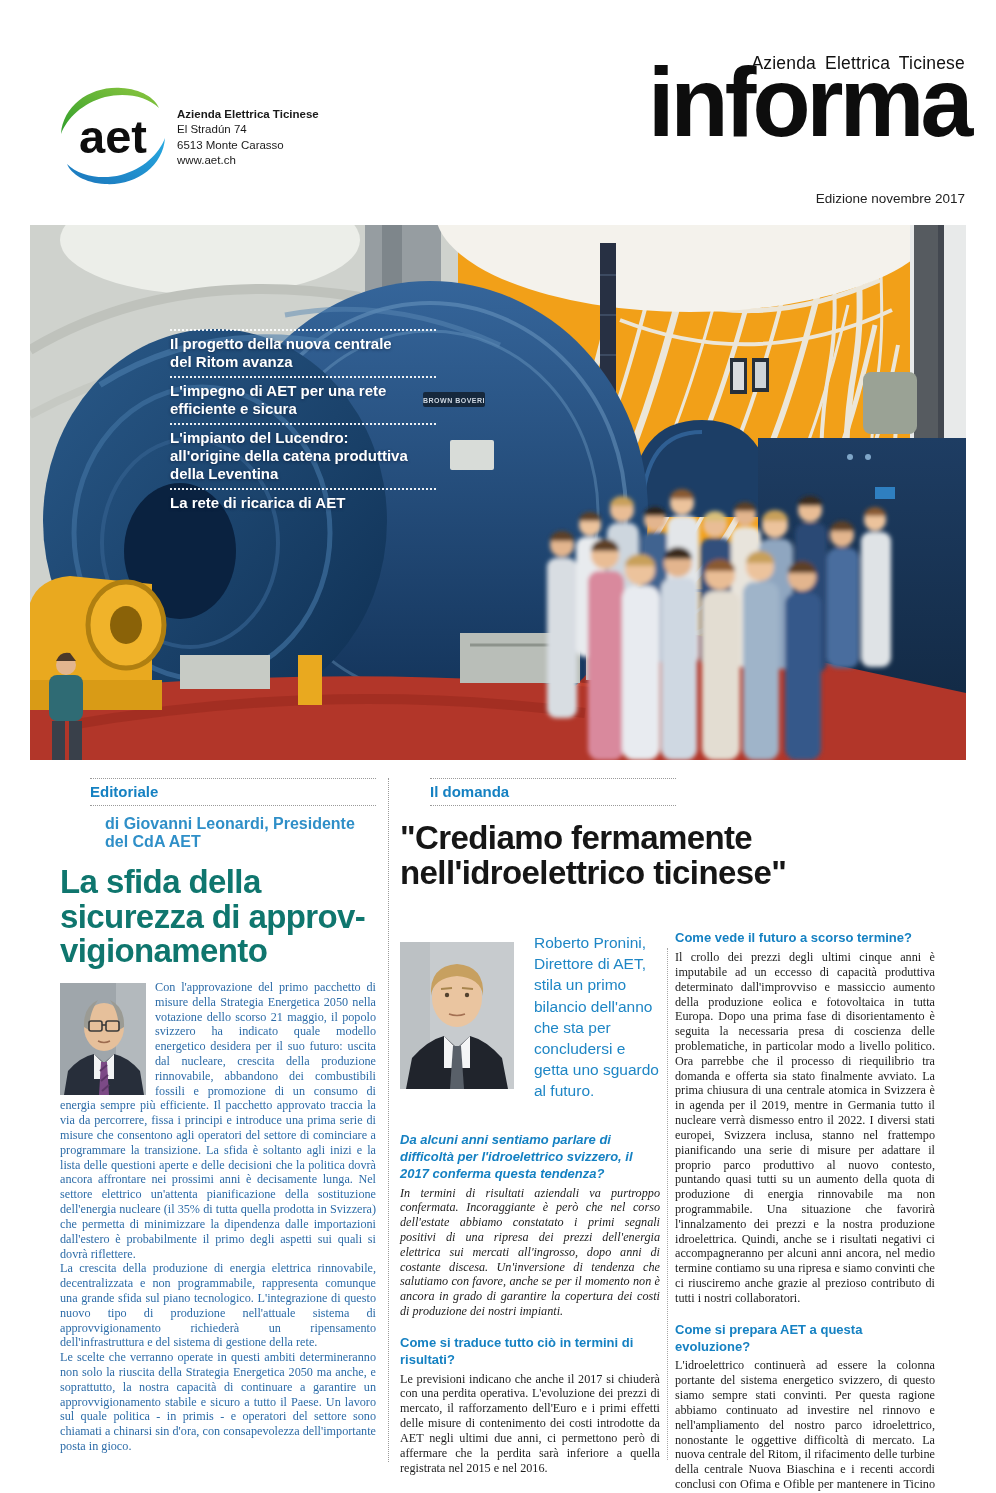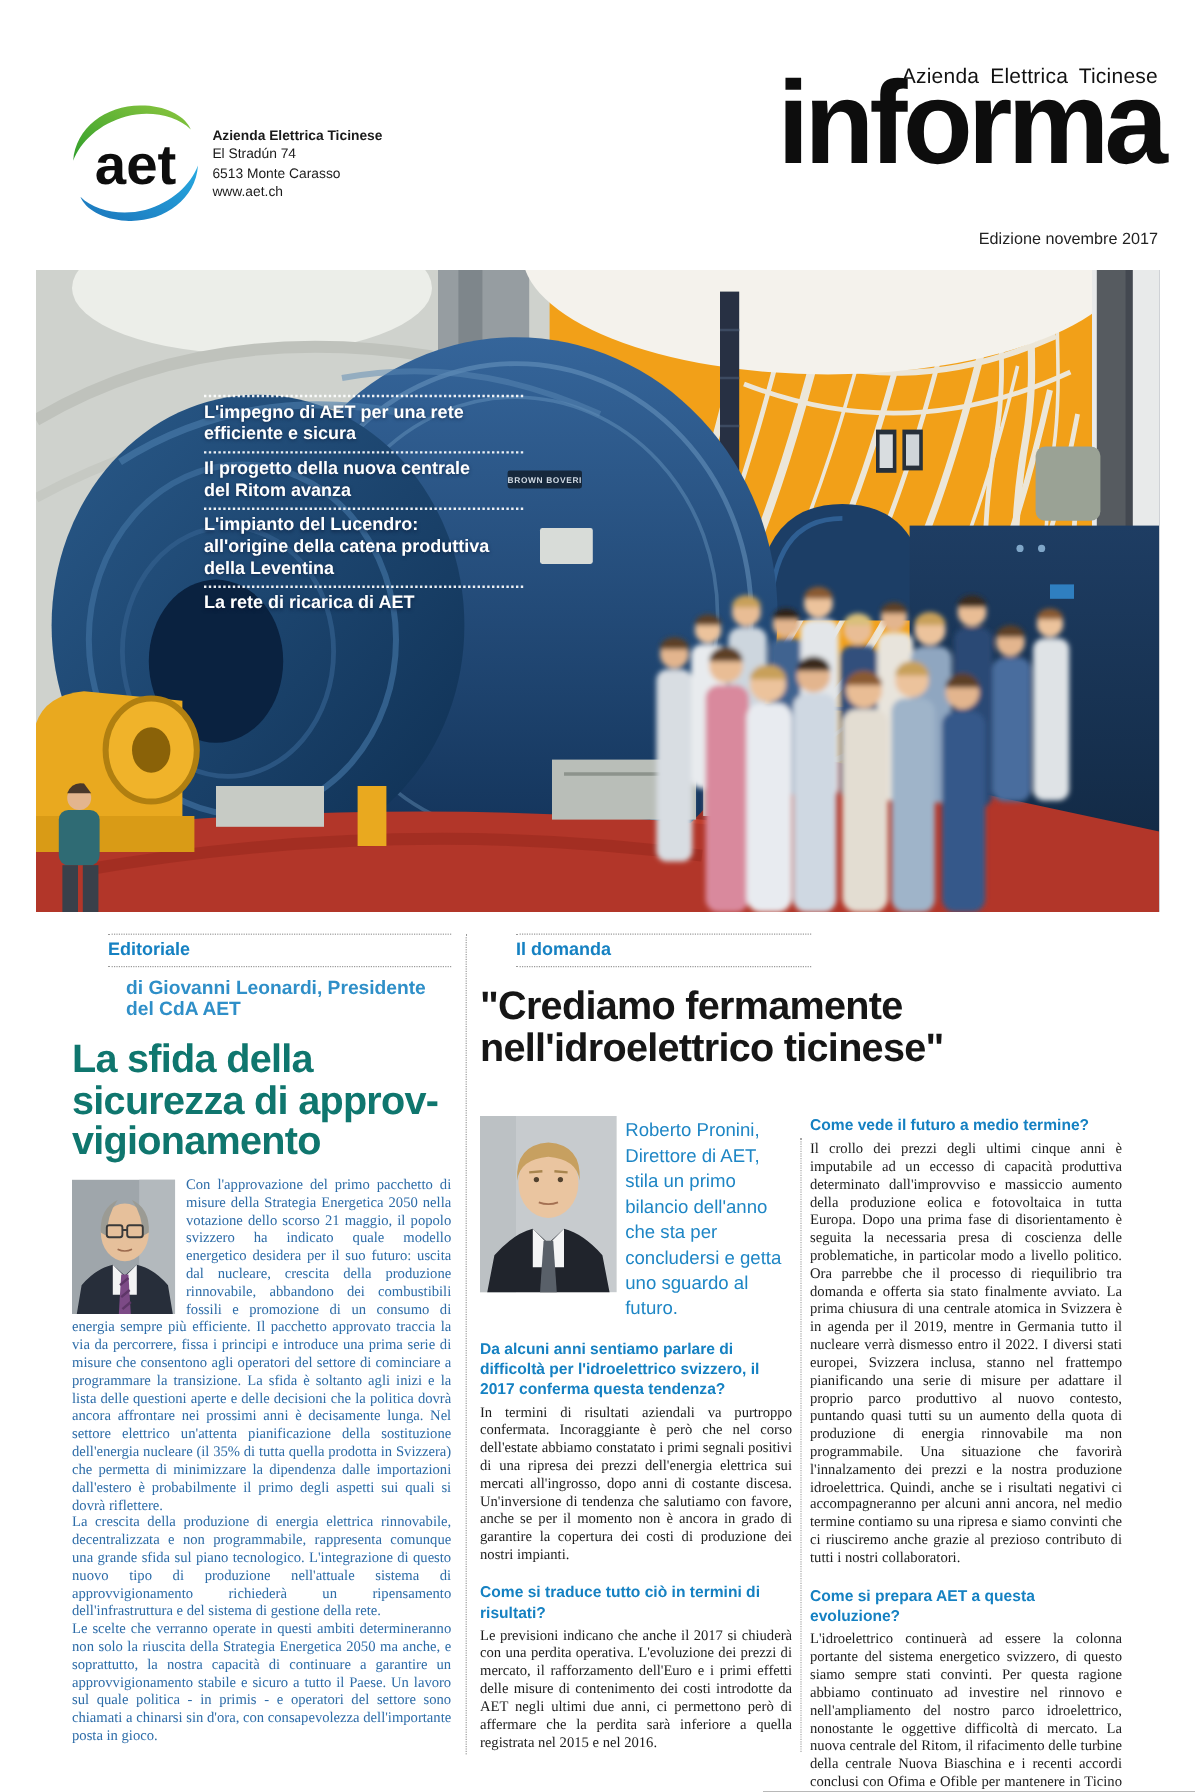--- a/index.html
+++ b/index.html
@@ -34,25 +34,25 @@
   .byline-right{color:#333;}
   .headline{margin-top:14px;font-size:33px;font-weight:bold;line-height:1.05;letter-spacing:-.6px;white-space:pre-line;}
   .headline-left{color:#0f766e;}
   .headline-right{color:#161616;margin-top:15px;}
   .body-left{margin-top:11px;font-family:"Liberation Serif",serif;font-size:12.2px;line-height:1.215;
              text-align:justify;color:#2d6ca8;}
   .body-left p{margin:0;}
   .portrait-l{float:left;width:86px;height:112px;margin:3px 9px 2px 0;}
   .qa-wrap{display:flex;gap:15px;margin-top:40px;}
   .subcol{width:260px;}
-  .intro{display:flex;gap:7px;}
+  .intro{display:flex;gap:20px;align-items:center;}
   .portrait-r{width:114px;height:147px;flex:0 0 auto;}
   .intro-text{font-size:15.5px;line-height:1.36;color:#1e86c5;padding-top:2px;}
   .qa-item{margin-top:16px;}
-  .qa-item.first-a{margin-top:15px;}
+  .qa-item.first-a{margin-top:31px;font-style:italic;}
   .q{color:#1581c2;font-weight:bold;font-size:13px;line-height:1.3;margin:0 0 3px 0;}
   .a{font-family:"Liberation Serif",serif;font-size:12.2px;line-height:1.215;text-align:justify;
      color:#1d1d1d;margin:0;}
 </style>
 </head>
 <body>
 
 <div class="page">
 
   <div class="logo-block">
@@ -262,24 +262,24 @@
         <circle cx="730" cy="342" r="14" fill="#ecc39c"></circle>
           <path d="M716,338 a14,12 0 0 1 28,0 Z" fill="#c8a05a"></path>
           <rect x="713" y="357" width="36" height="178" rx="11" fill="#9fb4c9"></rect>
         <circle cx="772" cy="352" r="14" fill="#e3b58e"></circle>
           <path d="M758,348 a14,12 0 0 1 28,0 Z" fill="#5d4026"></path>
           <rect x="755" y="368" width="36" height="167" rx="11" fill="#34588a"></rect>
       </g>
     </svg>
 
     <div class="toc">
+      <div class="toc-item">Il progetto della nuova centrale
+del Ritom avanza</div>
       <div class="toc-item">L'impegno di AET per una rete
 efficiente e sicura</div>
-      <div class="toc-item">Il progetto della nuova centrale
-del Ritom avanza</div>
       <div class="toc-item">L'impianto del Lucendro:
 all'origine della catena produttiva
 della Leventina</div>
       <div class="toc-item">La rete di ricarica di AET</div>
     </div>
   </div>
 
   <div class="cols">
     <div class="divider-main"></div>
 
@@ -348,21 +348,21 @@
             <p class="q">Da alcuni anni sentiamo parlare di difficoltà per l'idroelettrico svizzero, il 2017 conferma questa tendenza?</p>
             <p class="a">In termini di risultati aziendali va purtroppo confermata. Incoraggiante è però che nel corso dell'estate abbiamo constatato i primi segnali positivi di una ripresa dei prezzi dell'energia elettrica sui mercati all'ingrosso, dopo anni di costante discesa. Un'inversione di tendenza che salutiamo con favore, anche se per il momento non è ancora in grado di garantire la copertura dei costi di produzione dei nostri impianti.</p>
           </div>
           <div class="qa-item">
             <p class="q">Come si traduce tutto ciò in termini di risultati?</p>
             <p class="a">Le previsioni indicano che anche il 2017 si chiuderà con una perdita operativa. L'evoluzione dei prezzi di mercato, il rafforzamento dell'Euro e i primi effetti delle misure di contenimento dei costi introdotte da AET negli ultimi due anni, ci permettono però di affermare che la perdita sarà inferiore a quella registrata nel 2015 e nel 2016.</p>
           </div>
         </div>
         <div class="subcol">
           <div class="qa-item" style="margin-top:0">
-            <p class="q">Come vede il futuro a medio termine?</p>
+            <p class="q">Come vede il futuro a scorso termine?</p>
             <p class="a">Il crollo dei prezzi degli ultimi cinque anni è imputabile ad un eccesso di capacità produttiva determinato dall'improvviso e massiccio aumento della produzione eolica e fotovoltaica in tutta Europa. Dopo una prima fase di disorientamento è seguita la necessaria presa di coscienza delle problematiche, in particolar modo a livello politico. Ora parrebbe che il processo di riequilibrio tra domanda e offerta sia stato finalmente avviato. La prima chiusura di una centrale atomica in Svizzera è in agenda per il 2019, mentre in Germania tutto il nucleare verrà dismesso entro il 2022. I diversi stati europei, Svizzera inclusa, stanno nel frattempo pianificando una serie di misure per adattare il proprio parco produttivo al nuovo contesto, puntando quasi tutti su un aumento della quota di produzione di energia rinnovabile ma non programmabile. Una situazione che favorirà l'innalzamento dei prezzi e la nostra produzione idroelettrica. Quindi, anche se i risultati negativi ci accompagneranno per alcuni anni ancora, nel medio termine contiamo su una ripresa e siamo convinti che ci riusciremo anche grazie al prezioso contributo di tutti i nostri collaboratori.</p>
           </div>
           <div class="qa-item">
             <p class="q">Come si prepara AET a questa evoluzione?</p>
             <p class="a">L'idroelettrico continuerà ad essere la colonna portante del sistema energetico svizzero, di questo siamo sempre stati convinti. Per questa ragione abbiamo continuato ad investire nel rinnovo e nell'ampliamento del nostro parco idroelettrico, nonostante le oggettive difficoltà di mercato. La nuova centrale del Ritom, il rifacimento delle turbine della centrale Nuova Biaschina e i recenti accordi conclusi con Ofima e Ofible per mantenere in Ticino la gestione della loro produzione e posti di lavoro qualificati, sono solo alcuni esempi della strada intrapresa per il futuro.</p>
           </div>
         </div>
       </div>
     </div>
   </div>

